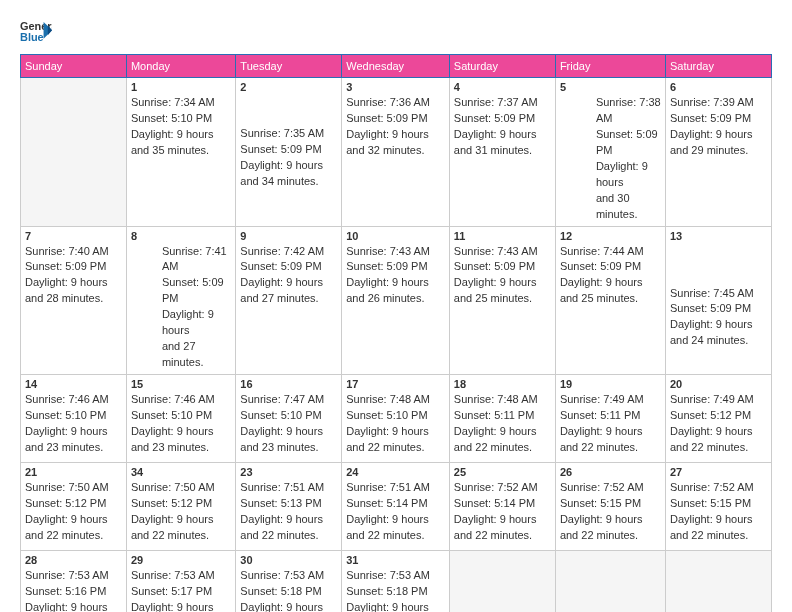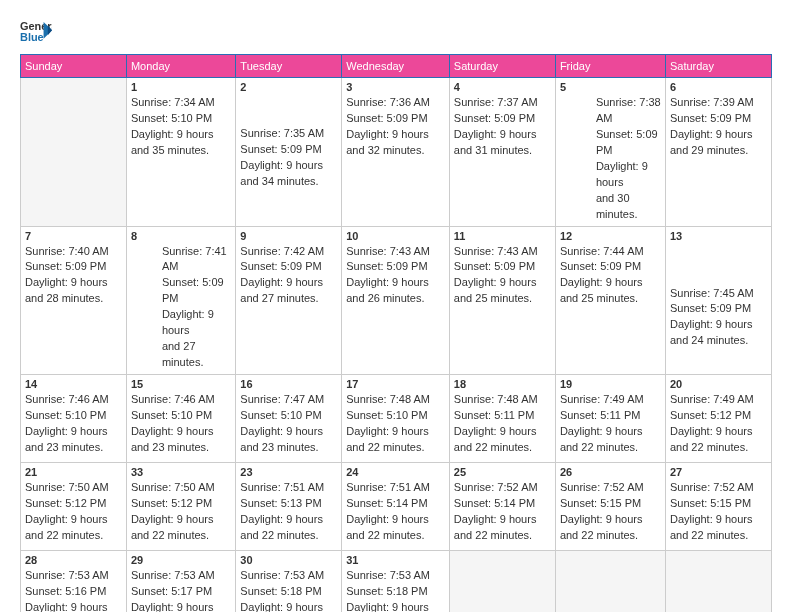--- a/index.html
+++ b/index.html
@@ -265,21 +265,21 @@
         </tr>
         <tr>
           <td>
             <span class="day-num">21</span>
             <div class="day-info" style="white-space: pre-line;">Sunrise: 7:50 AM
 Sunset: 5:12 PM
 Daylight: 9 hours
 and 22 minutes.</div>
           </td>
           <td>
-            <span class="day-num">33</span>
+            <span class="day-num">34</span>
             <div class="day-info" style="white-space: pre-line;">Sunrise: 7:50 AM
 Sunset: 5:12 PM
 Daylight: 9 hours
 and 22 minutes.</div>
           </td>
           <td>
             <span class="day-num">23</span>
             <div class="day-info" style="white-space: pre-line;">Sunrise: 7:51 AM
 Sunset: 5:13 PM
 Daylight: 9 hours

